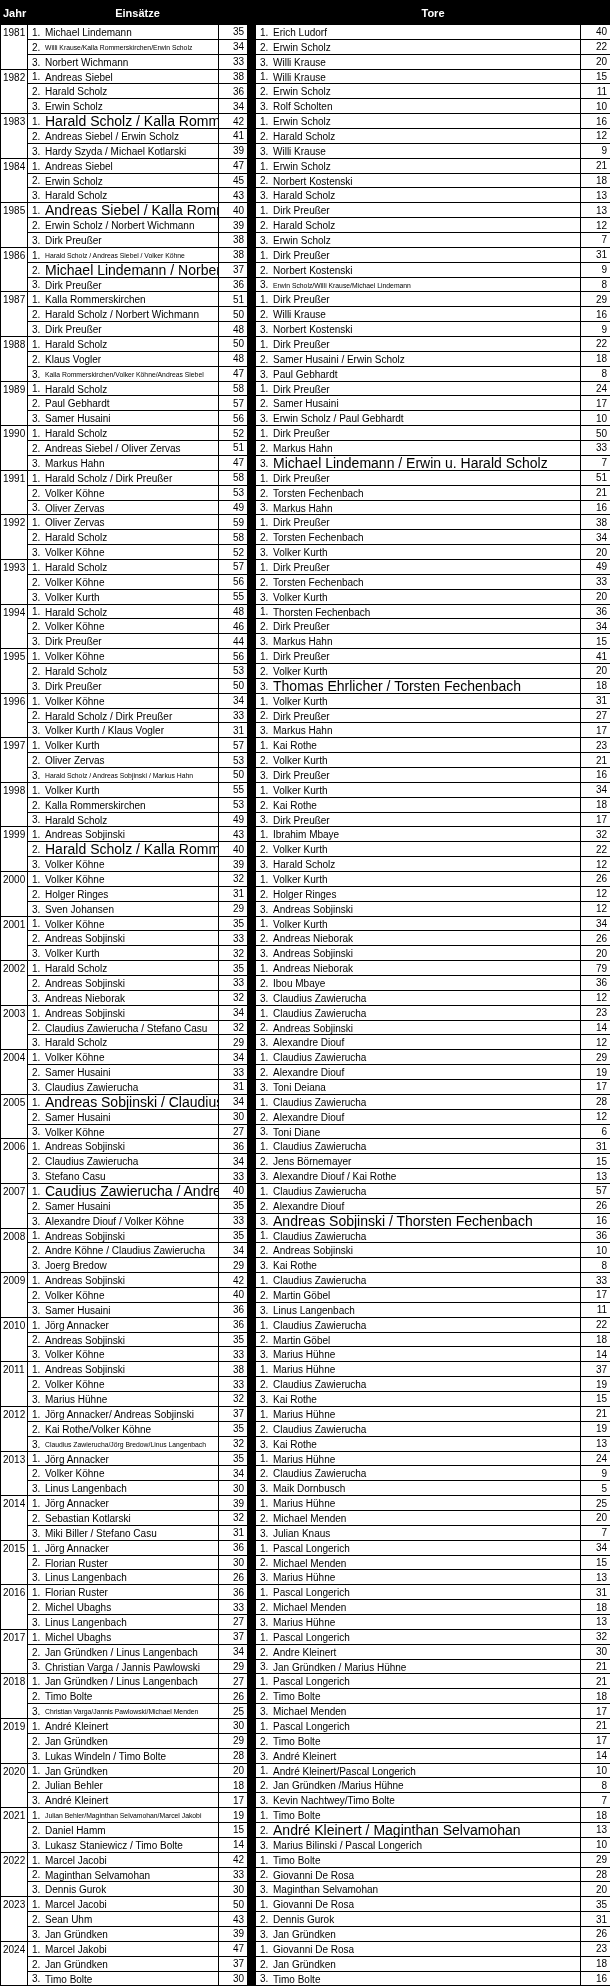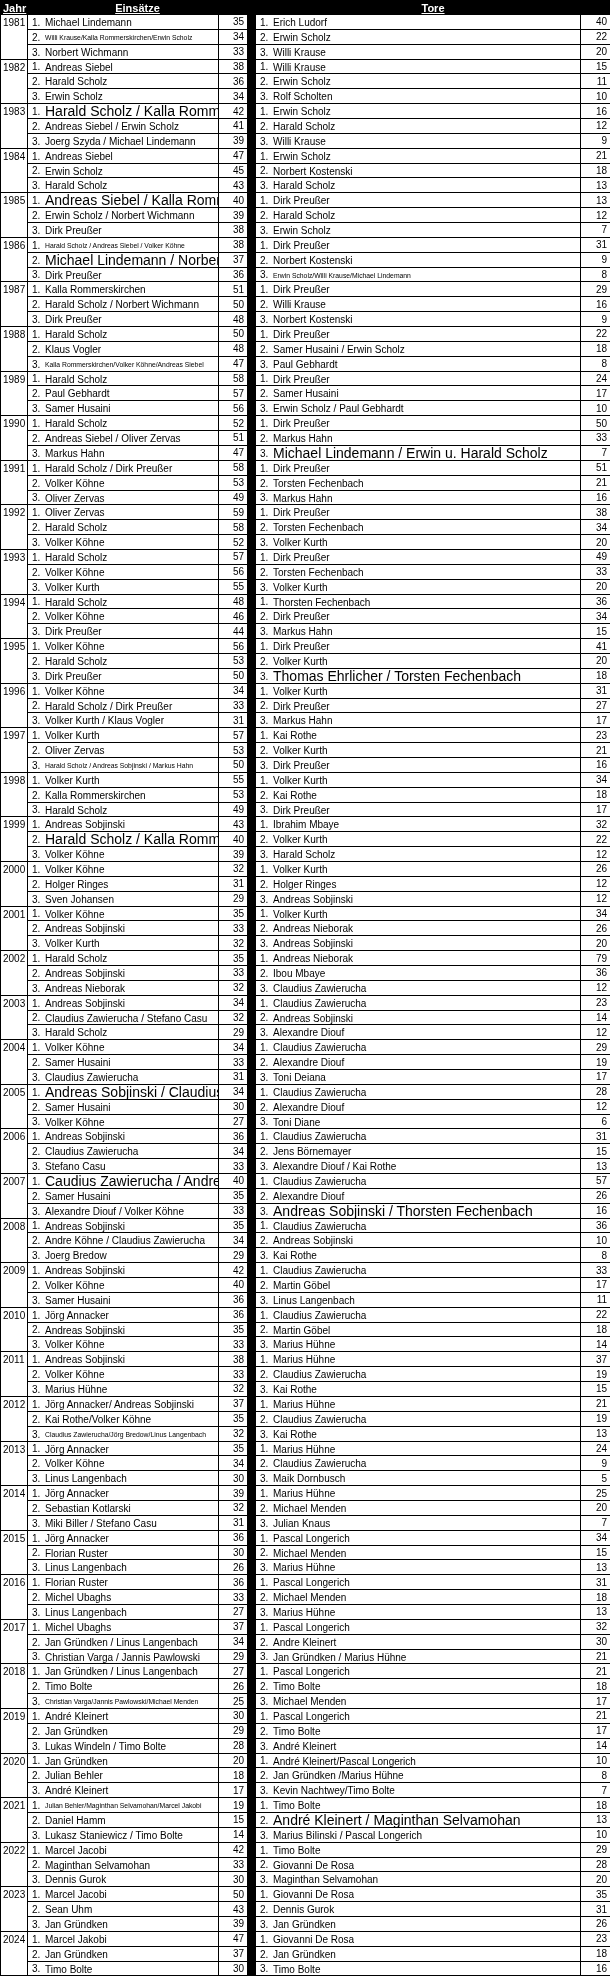--- a/index.html
+++ b/index.html
@@ -13,27 +13,26 @@
     border-collapse: collapse;
     table-layout: fixed;
     width: 610px;
     border: 1px solid #000;
   }
   thead th {
     background: #000;
     color: #fff;
     font-size: 11px;
     font-weight: bold;
-    height: 14px;
+    height: 24px;
     border: 1px solid #000;
     padding: 0 2px;
     text-align: center;
     white-space: nowrap;
     overflow: hidden;
-    text-decoration: underline;
   }
   thead th.jahr-h { text-align: left; }
   tbody td {
     border: 1px solid #000;
     height: 14px;
     font-size: 10px;
     line-height: 13px;
     white-space: nowrap;
     overflow: hidden;
     padding: 0;
@@ -134,21 +133,21 @@
         <td class="val">16</td>
       </tr>
       <tr>
         <td class="name"><span class="rank">2.</span><span class="pname">Andreas Siebel / Erwin Scholz</span></td>
         <td class="val">41</td>
         <td class="divider"></td>
         <td class="name"><span class="rank">2.</span><span class="pname">Harald Scholz</span></td>
         <td class="val">12</td>
       </tr>
       <tr>
-        <td class="name"><span class="rank">3.</span><span class="pname">Joerg Szyda / Michael Lindemann</span></td>
+        <td class="name"><span class="rank">3.</span><span class="pname">Hardy Szyda / Michael Kotlarski</span></td>
         <td class="val">39</td>
         <td class="divider"></td>
         <td class="name"><span class="rank">3.</span><span class="pname">Willi Krause</span></td>
         <td class="val">9</td>
       </tr>
       <tr>
         <td class="year" rowspan="3">1984</td>
         <td class="name"><span class="rank">1.</span><span class="pname">Andreas Siebel</span></td>
         <td class="val">47</td>
         <td class="divider"></td>

